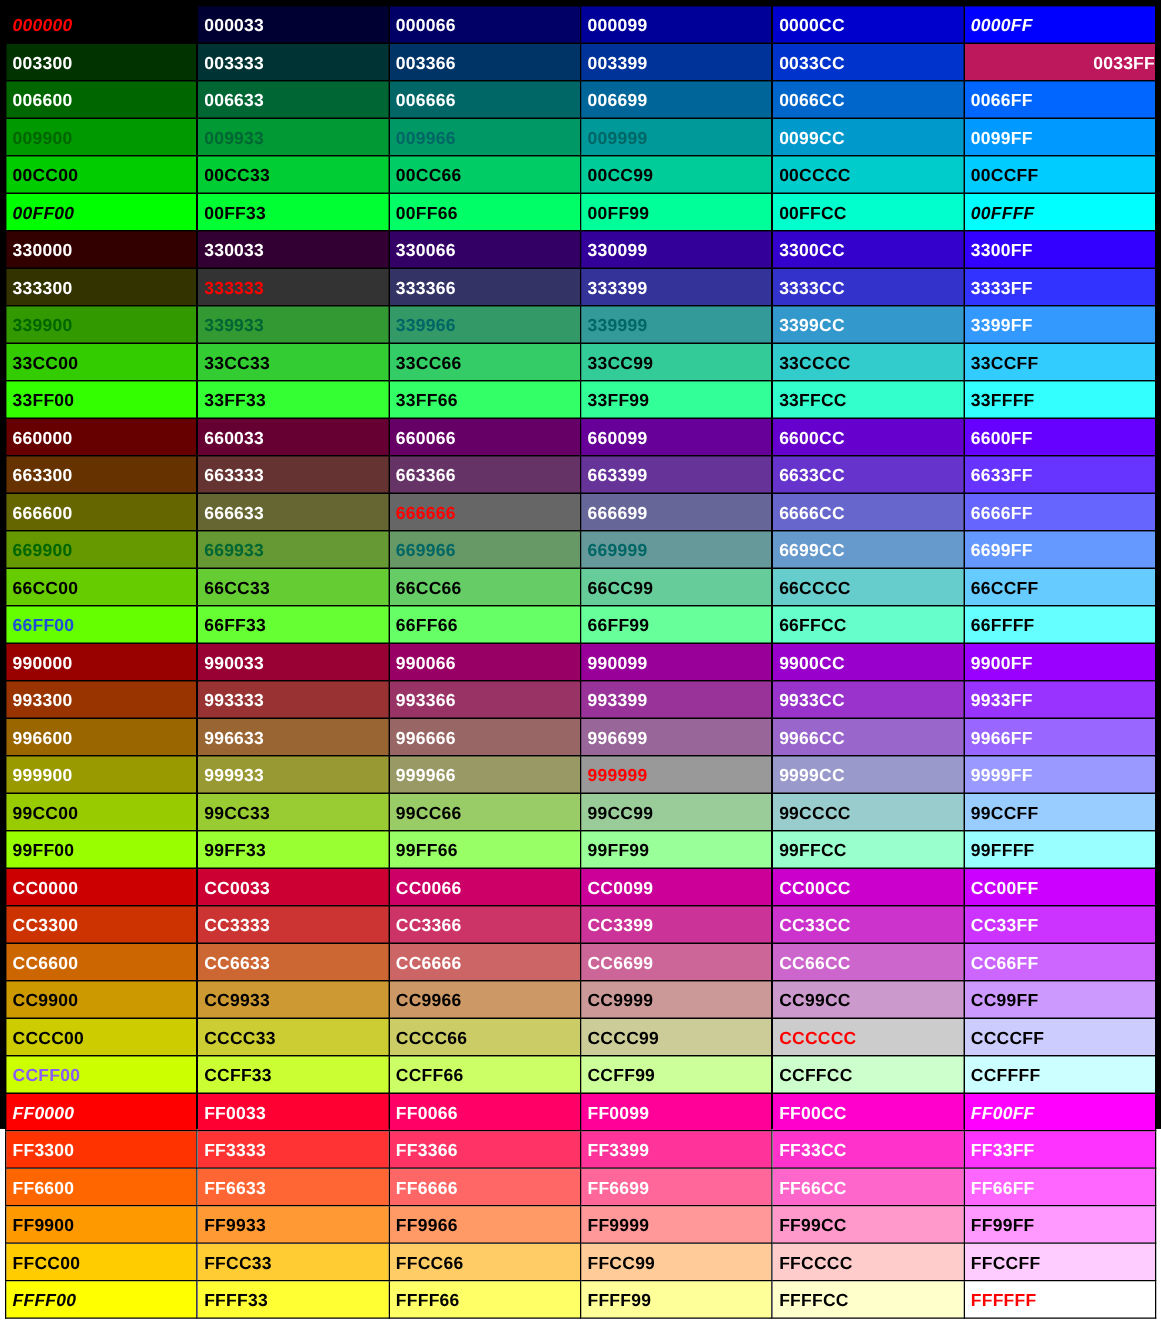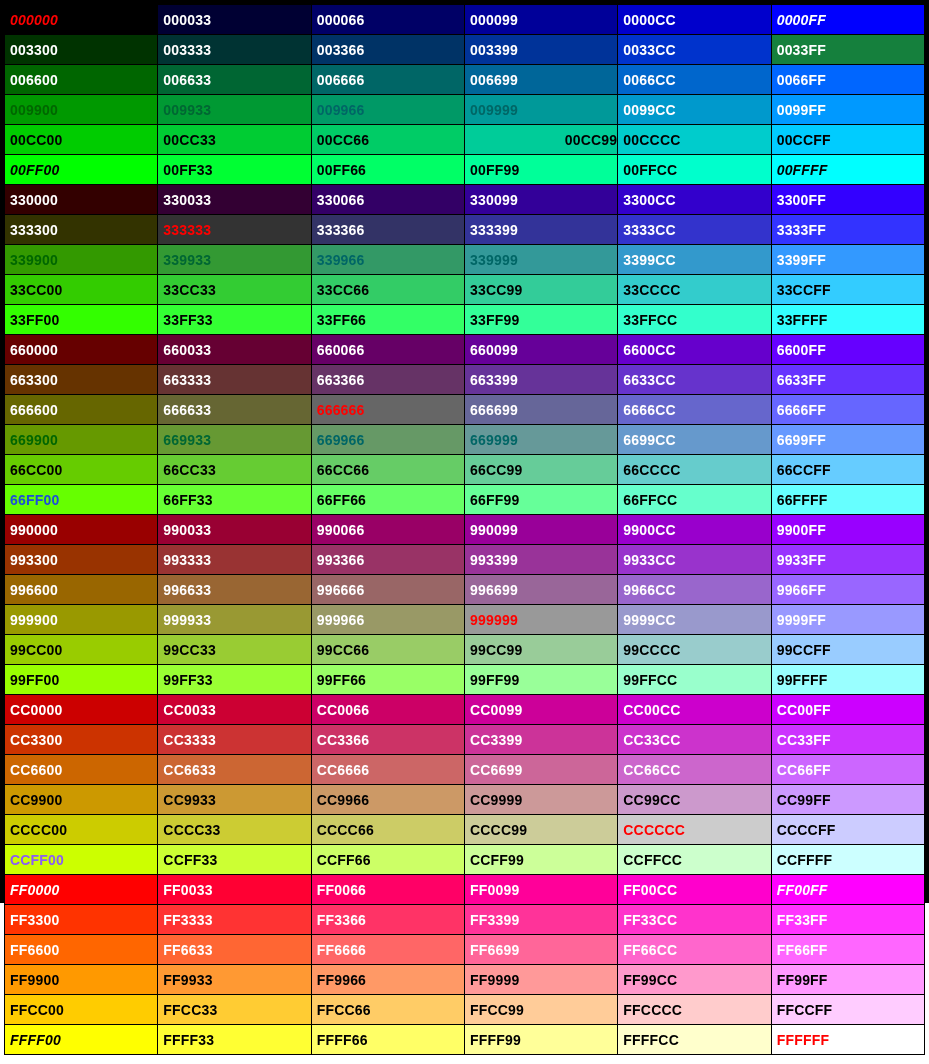--- a/index.html
+++ b/index.html
@@ -55,21 +55,21 @@
           <td style="background-color: rgb(0, 0, 153); color: rgb(255, 255, 255);">000099</td>
           <td style="background-color: rgb(0, 0, 204); color: rgb(255, 255, 255);">0000CC</td>
           <td class="hl" style="background-color: rgb(0, 0, 255); color: rgb(255, 255, 255);">0000FF</td>
         </tr>
         <tr>
           <td style="background-color: rgb(0, 51, 0); color: rgb(255, 255, 255);">003300</td>
           <td style="background-color: rgb(0, 51, 51); color: rgb(255, 255, 255);">003333</td>
           <td style="background-color: rgb(0, 51, 102); color: rgb(255, 255, 255);">003366</td>
           <td style="background-color: rgb(0, 51, 153); color: rgb(255, 255, 255);">003399</td>
           <td style="background-color: rgb(0, 51, 204); color: rgb(255, 255, 255);">0033CC</td>
-          <td style="background-color: #15803d; color: rgb(255, 255, 255);">0033FF</td>
+          <td style="background-color: #be185d; color: rgb(255, 255, 255); text-align: right;">0033FF</td>
         </tr>
         <tr>
           <td style="background-color: rgb(0, 102, 0); color: rgb(255, 255, 255);">006600</td>
           <td style="background-color: rgb(0, 102, 51); color: rgb(255, 255, 255);">006633</td>
           <td style="background-color: rgb(0, 102, 102); color: rgb(255, 255, 255);">006666</td>
           <td style="background-color: rgb(0, 102, 153); color: rgb(255, 255, 255);">006699</td>
           <td style="background-color: rgb(0, 102, 204); color: rgb(255, 255, 255);">0066CC</td>
           <td style="background-color: rgb(0, 102, 255); color: rgb(255, 255, 255);">0066FF</td>
         </tr>
         <tr>
@@ -77,21 +77,21 @@
           <td style="background-color: rgb(0, 153, 51); color: rgb(0, 102, 51);">009933</td>
           <td style="background-color: rgb(0, 153, 102); color: rgb(0, 102, 102);">009966</td>
           <td style="background-color: rgb(0, 153, 153); color: rgb(0, 102, 102);">009999</td>
           <td style="background-color: rgb(0, 153, 204); color: rgb(255, 255, 255);">0099CC</td>
           <td style="background-color: rgb(0, 153, 255); color: rgb(255, 255, 255);">0099FF</td>
         </tr>
         <tr>
           <td style="background-color: rgb(0, 204, 0); color: rgb(0, 0, 0);">00CC00</td>
           <td style="background-color: rgb(0, 204, 51); color: rgb(0, 0, 0);">00CC33</td>
           <td style="background-color: rgb(0, 204, 102); color: rgb(0, 0, 0);">00CC66</td>
-          <td style="background-color: rgb(0, 204, 153); color: rgb(0, 0, 0); text-align: right;">00CC99</td>
+          <td style="background-color: rgb(0, 204, 153); color: rgb(0, 0, 0);">00CC99</td>
           <td style="background-color: rgb(0, 204, 204); color: rgb(0, 0, 0);">00CCCC</td>
           <td style="background-color: rgb(0, 204, 255); color: rgb(0, 0, 0);">00CCFF</td>
         </tr>
         <tr>
           <td class="hl" style="background-color: rgb(0, 255, 0); color: rgb(0, 0, 0);">00FF00</td>
           <td style="background-color: rgb(0, 255, 51); color: rgb(0, 0, 0);">00FF33</td>
           <td style="background-color: rgb(0, 255, 102); color: rgb(0, 0, 0);">00FF66</td>
           <td style="background-color: rgb(0, 255, 153); color: rgb(0, 0, 0);">00FF99</td>
           <td style="background-color: rgb(0, 255, 204); color: rgb(0, 0, 0);">00FFCC</td>
           <td class="hl" style="background-color: rgb(0, 255, 255); color: rgb(0, 0, 0);">00FFFF</td>

